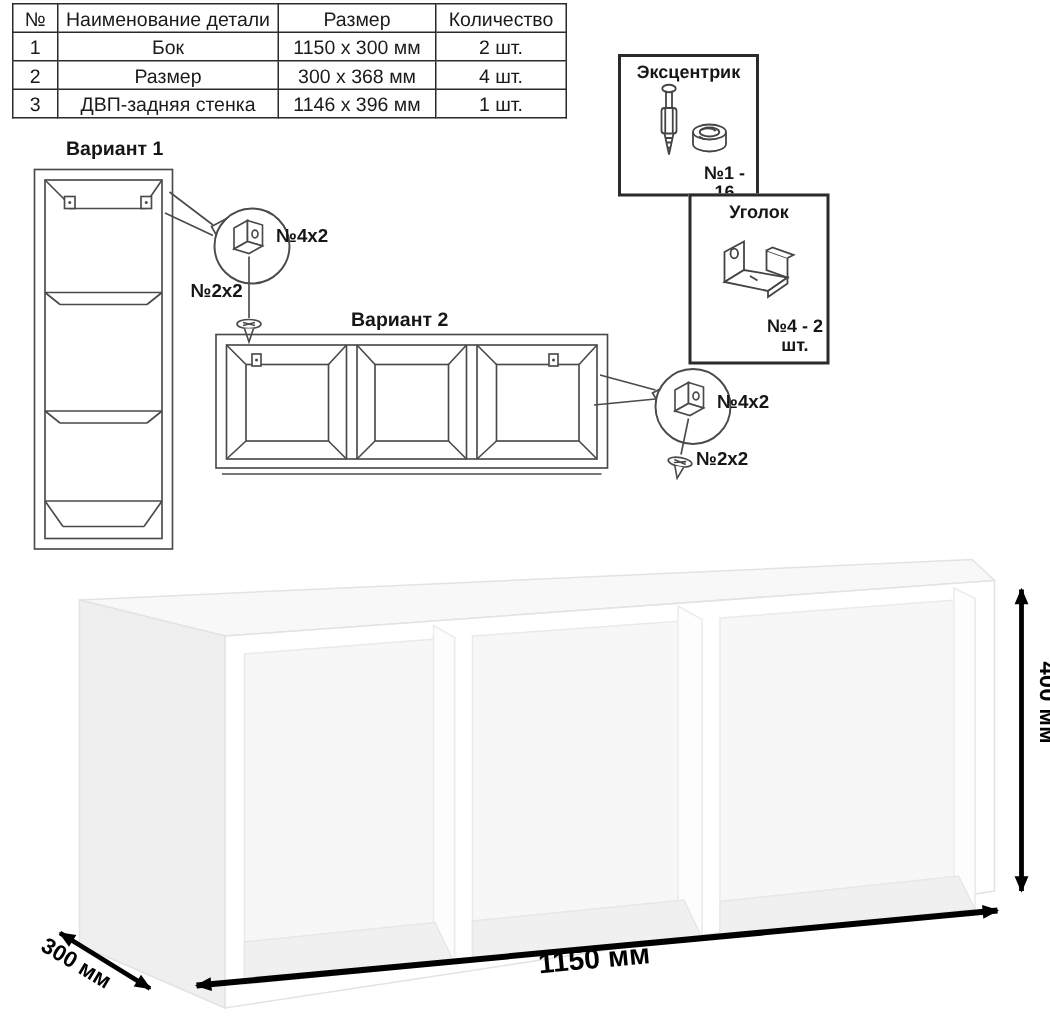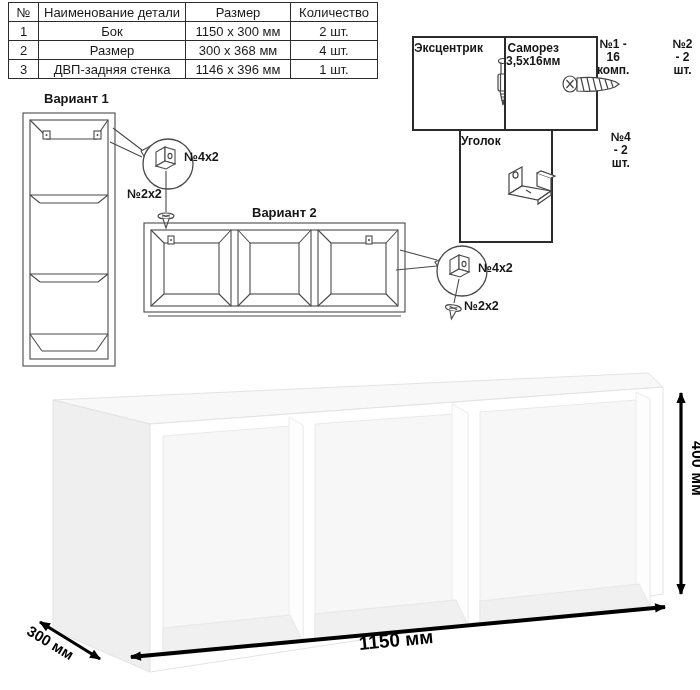--- a/index.html
+++ b/index.html
@@ -12,22 +12,22 @@
               font-size:13px;color:#1a1a1a;background:#fff;}
   table.parts th,table.parts td{border:1.6px solid #2b2b2b;height:18px;padding:0 4px;
               font-weight:normal;text-align:center;white-space:nowrap;}
   table.parts td.name{text-align:center;}
 
   
   .hw-row{position:absolute;display:flex;}
   .hw-row1{left:412px;top:36px;}
   .hw-row2{left:459px;top:129px;}
   .hw-cell{box-sizing:border-box;width:94px;height:95px;border:2px solid #2b2b2b;
-           margin-left:-2px;background:#fff;display:flex;
-           text-align:center;font-weight:bold;font-size:12px;line-height:13px;}
+           margin-left:-2px;background:#fff;display:flex;flex-direction:column;
+           align-items:center;text-align:center;font-weight:bold;font-size:12px;line-height:13px;}
   .hw-row2 .hw-cell{height:114px;}
   .hw-cell:first-child{margin-left:0;}
   .hw-name{padding-top:4px;}
   .hw-icon{flex:1;display:flex;align-items:center;justify-content:center;width:100%;}
   .hw-count{padding-bottom:4px;margin-left:48px;}
 
   .v-title{position:absolute;font-size:13px;font-weight:bold;white-space:nowrap;}
   .callout-label{position:absolute;font-size:12.5px;font-weight:bold;white-space:nowrap;}
 
   .dim-label{position:absolute;font-weight:bold;color:#000;white-space:nowrap;transform-origin:0 0;}
@@ -175,32 +175,20 @@
           <path d="M17,34 L20,48 L23,34"></path>
           <path d="M17.5,37 H22.5 M18,40 H22 M18.7,43.5 H21.3"></path>
           <ellipse cx="47" cy="33" rx="11" ry="5"></ellipse>
           <path d="M36,33 V41 M58,33 V41 M36,41 A11,5 0 0 0 58,41"></path>
           <ellipse cx="47" cy="33" rx="6.5" ry="3"></ellipse>
           <path d="M42,31.5 A5,2.2 0 0 1 51,32.5 M40,36 L44,38"></path>
         </svg>
       </div>
       <div class="hw-count">№1 - 16 комп.</div>
     </div>
-    <div class="hw-cell">
-      <div class="hw-name">Саморез 3,5х16мм</div>
-      <div class="hw-icon">
-        <svg width="64" height="26" viewBox="0 0 64 26" fill="none" stroke="#444" stroke-width="1.2">
-          <ellipse cx="10" cy="13" rx="7" ry="8"></ellipse>
-          <path d="M6.5,9 L13.5,17 M13.5,9 L6.5,17"></path>
-          <path d="M17,7 C30,5.5 44,7 55,10.5 L59,13 L55,16 C44,20 30,21 17,20 Z" fill="#fff"></path>
-          <path d="M21,7 L24,20 M27,6.5 L30,20 M33,6.8 L36,19.5 M39,7.5 L42,19 M45,8.5 L48,18 M51,10 L53,16"></path>
-        </svg>
-      </div>
-      <div class="hw-count">№2 - 2 шт.</div>
-    </div>
   </div>
 
   <div class="hw-row hw-row2">
     <div class="hw-cell">
       <div class="hw-name">Уголок</div>
       <div class="hw-icon">
         <svg width="62" height="44" viewBox="0 0 62 44" fill="none" stroke="#444" stroke-width="1.2">
           <path d="M8,10 L21,3 L21,22 L8,30 Z" fill="#fff"></path>
           <ellipse cx="14.5" cy="11" rx="2.5" ry="3.2"></ellipse>
           <path d="M8,30 L21,22 L50,27 L37,36 Z" fill="#fff"></path>
@@ -208,21 +196,21 @@
           <path d="M36,9 L50,14 L50,27 L36,22 Z" fill="#fff"></path>
           <path d="M36,9 L40,7 L54,12 L50,14" fill="#fff"></path>
           <path d="M25,26 L30,29"></path>
         </svg>
       </div>
       <div class="hw-count">№4 - 2 шт.</div>
     </div>
   </div>
 
   <span class="v-title" style="left:44px;top:91px;">Вариант 1</span>
-  <span class="v-title" style="left:252px;top:205px;">Вариант 2</span>
+  <span class="v-title" style="left:234px;top:205px;">Вариант 2</span>
 
   <span class="callout-label" style="left:184px;top:150px;">№4х2</span>
   <span class="callout-label" style="left:127px;top:187px;">№2х2</span>
   <span class="callout-label" style="left:478px;top:261px;">№4х2</span>
   <span class="callout-label" style="left:464px;top:299px;">№2х2</span>
 
   <span class="dim-label dim-w">1150 мм</span>
   <span class="dim-label dim-d">300 мм</span>
   <span class="dim-label dim-h">400 мм</span>
 

